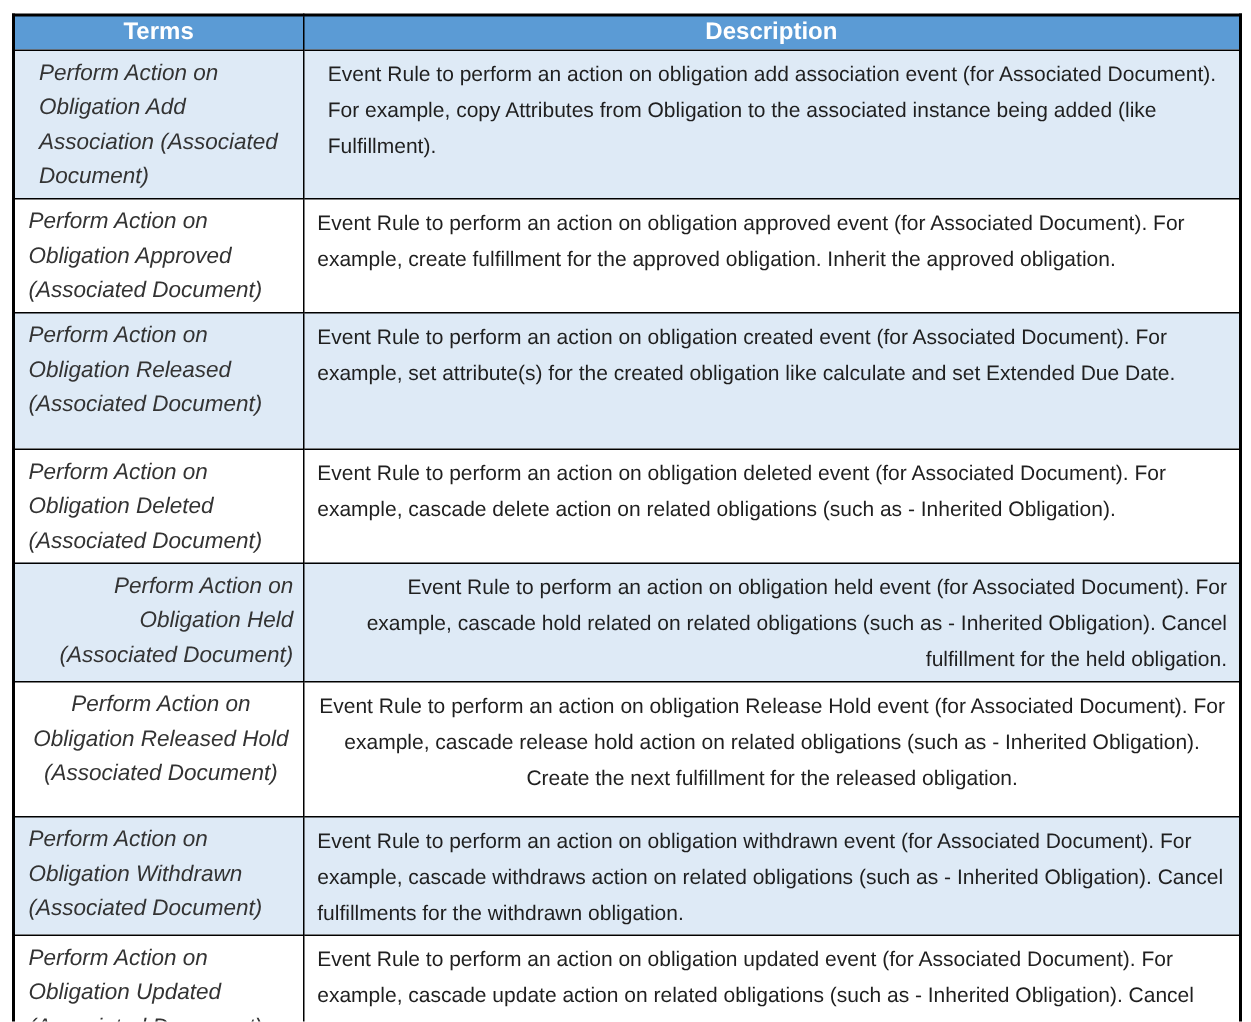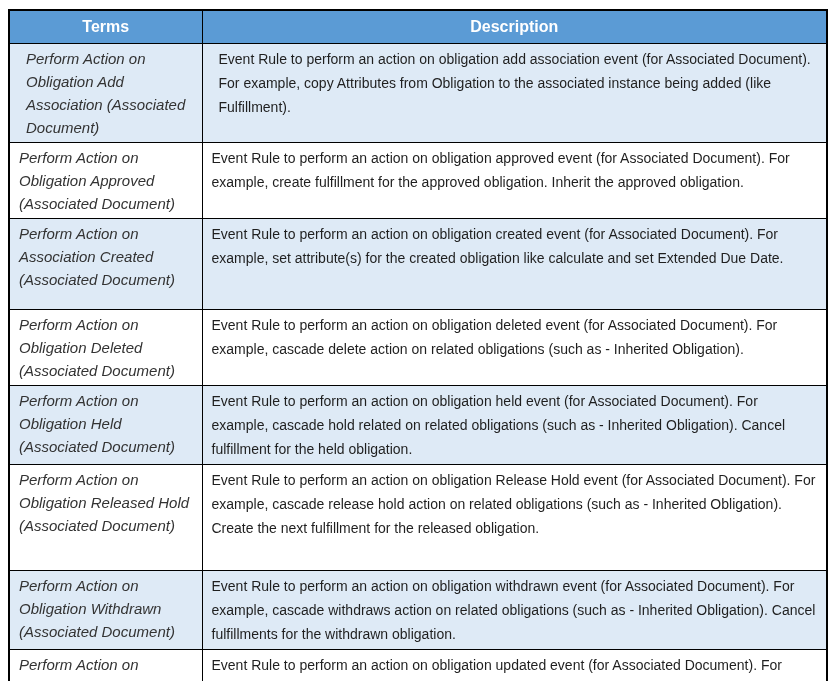--- a/index.html
+++ b/index.html
@@ -35,21 +35,21 @@
     vertical-align: top;
     text-align: left;
   }
   table.terms-table thead th {
     background: var(--header-bg);
     color: var(--header-text);
     font-weight: bold;
     font-size: 16px;
     text-align: center;
     vertical-align: middle;
-    height: 33px;
+    height: 23px;
     padding: 1px 4px;
   }
   col.col-term { width: 193px; }
   col.col-desc { width: 625px; }
   td.term-cell {
     font-style: italic;
     color: var(--term-text);
     font-size: 15px;
     line-height: 23px;
     padding: 3px 6px 3px 9px;
@@ -59,22 +59,22 @@
     font-size: 14px;
     line-height: 24px;
     padding: 3px 8px 3px 9px;
   }
   tbody tr:nth-child(odd) { background: var(--shaded-row-bg); }
   tbody tr:nth-child(even) { background: #ffffff; }
   tbody tr:nth-child(1) td { height: 94px; padding-left: 16px; }
   tbody tr:nth-child(2) td { height: 74px; }
   tbody tr:nth-child(3) td { height: 91px; }
   tbody tr:nth-child(4) td { height: 70px; }
-  tbody tr:nth-child(5) td { height: 67px; }
-  tbody tr:nth-child(6) td { height: 106px; }
+  tbody tr:nth-child(5) td { height: 67px; text-align: right; }
+  tbody tr:nth-child(6) td { height: 90px; text-align: center; }
   tbody tr:nth-child(7) td { height: 70px; }
   tbody tr:nth-child(8) td { height: 88px; }
 </style>
 </head>
 <body>
 
 <div class="page">
   <table class="terms-table">
     <colgroup>
       <col class="col-term">
@@ -89,21 +89,21 @@
     <tbody>
       <tr>
         <td class="term-cell">Perform Action on Obligation Add Association (Associated Document)</td>
         <td class="desc-cell">Event Rule to perform an action on obligation add association event (for Associated Document). For example, copy Attributes from Obligation to the associated instance being added (like Fulfillment).</td>
       </tr>
       <tr>
         <td class="term-cell">Perform Action on Obligation Approved (Associated Document)</td>
         <td class="desc-cell">Event Rule to perform an action on obligation approved event (for Associated Document). For example, create fulfillment for the approved obligation. Inherit the approved obligation.</td>
       </tr>
       <tr>
-        <td class="term-cell">Perform Action on Association Created (Associated Document)</td>
+        <td class="term-cell">Perform Action on Obligation Released (Associated Document)</td>
         <td class="desc-cell">Event Rule to perform an action on obligation created event (for Associated Document). For example, set attribute(s) for the created obligation like calculate and set Extended Due Date.</td>
       </tr>
       <tr>
         <td class="term-cell">Perform Action on Obligation Deleted (Associated Document)</td>
         <td class="desc-cell">Event Rule to perform an action on obligation deleted event (for Associated Document). For example, cascade delete action on related obligations (such as - Inherited Obligation).</td>
       </tr>
       <tr>
         <td class="term-cell">Perform Action on Obligation Held (Associated Document)</td>
         <td class="desc-cell">Event Rule to perform an action on obligation held event (for Associated Document). For example, cascade hold related on related obligations (such as - Inherited Obligation). Cancel fulfillment for the held obligation.</td>
       </tr>

